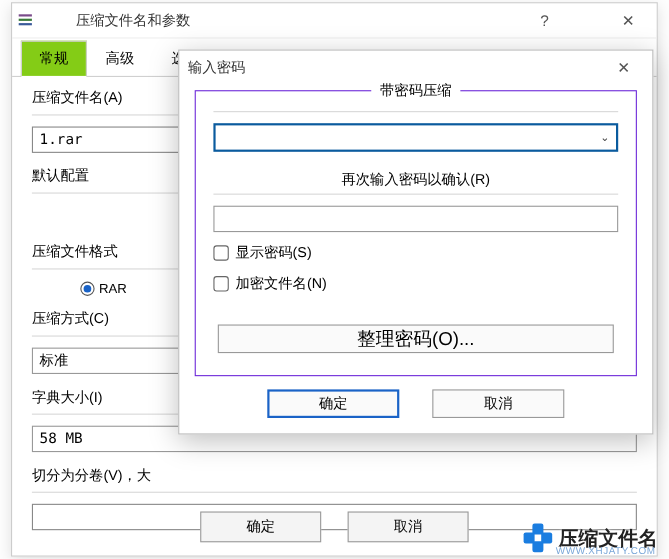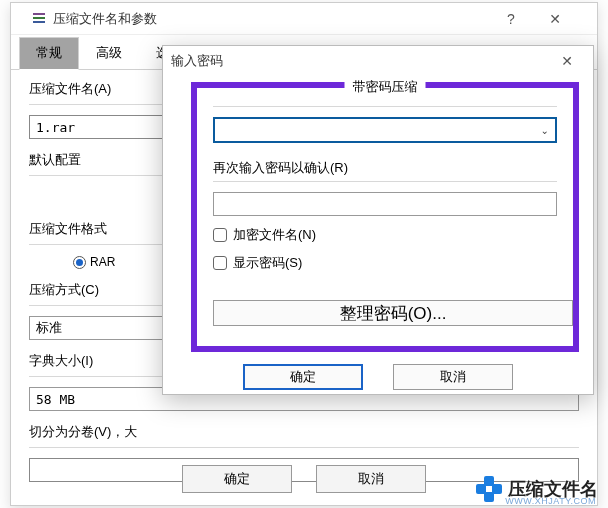--- a/index.html
+++ b/index.html
@@ -10,21 +10,21 @@
   background: #fdfdfd; position: relative; overflow: hidden;
 }
 .main-dialog {
   position: absolute; left: 10px; top: 2px;
   width: 588px; height: 504px;
   background: #fff; border: 1px solid #ccc;
   box-shadow: 0 4px 12px rgba(0,0,0,.12);
 }
 .titlebar {
   height: 32px; display: flex; align-items: center;
-  padding: 0 20px; border-bottom: 1px solid #eee;
+  padding: 0 4px; border-bottom: 1px solid #eee; gap: 32px;
 }
 .title-icon {
   width: 16px; height: 16px; margin-right: 6px;
   display: flex; flex-direction: column; gap: 2px; padding: 2px;
   background: #fff;
 }
 .title-icon .bar { height: 2px; background: #7a4a8a; }
 .title-icon .bar.b1 { background: #3a7a3a; }
 .title-icon .bar.b2 { background: #3a5a9a; }
 .titlebar .title { flex: 1; font-size: 13px; color: #333; }
@@ -36,21 +36,21 @@
 .tabs {
   display: flex; border-bottom: 1px solid #d0d0d0;
   padding: 0 8px; margin-top: 2px;
 }
 .tab {
   padding: 6px 16px; border: 1px solid transparent;
   font-size: 13px;
 }
 .tab.active {
   border: 1px solid #d0d0d0; border-bottom: 1px solid #fff;
-  background: #a3a3a3; margin-bottom: -1px;
+  background: #84cc16; margin-bottom: -1px;
 }
 .main-body { padding: 10px 18px; }
 .lbl { font-size: 13px; margin-bottom: 4px; display: block; }
 .hr { border: none; border-top: 1px solid #d8d8d8; margin: 6px 0 10px 0; }
 .text-input {
   width: 100%; height: 24px; border: 1px solid #888;
   padding: 2px 6px; font-size: 13px; font-family: monospace;
 }
 .profile-row { display: flex; justify-content: flex-end; margin-top: 4px; }
 .btn {
@@ -88,22 +88,22 @@
 }
 .modal .m-titlebar {
   height: 30px; display: flex; align-items: center; padding: 0 8px;
 }
 .modal .m-title { flex: 1; font-size: 13px; color: #333; }
 .modal .close {
   width: 36px; height: 26px; display: flex;
   align-items: center; justify-content: center; font-size: 14px; color: #555;
 }
 .modal .fieldset {
-  border: 6px solid #6d28d9; margin: 6px 14px 10px 28px;
-  padding: 14px 16px 20px 16px; position: relative;
+  border: 1px solid #6d28d9; margin: 6px 14px 10px 14px;
+  padding: 14px 16px 20px 16px; position: relative; text-align: center;
 }
 .modal .legend {
   position: absolute; top: -10px; left: 50%; transform: translateX(-50%);
   background: #fff; padding: 0 8px; font-size: 13px;
 }
 .modal .m-lbl { font-size: 13px; margin-top: 10px; }
 .modal .hr2 { border: none; border-top: 1px solid #d8d8d8; margin: 4px 0 10px 0; }
 .combo {
   height: 26px; border: 2px solid #0a5b9e; background: #fff;
   display: flex; align-items: center; padding: 0 6px; margin-top: 4px;
@@ -236,25 +236,25 @@
       <span></span>
       <span class="chev">⌄</span>
     </div>
 
     <div class="m-lbl" style="margin-top:16px">再次输入密码以确认(R)</div>
     <hr class="hr2">
     <div class="pwd2"></div>
 
     <div class="chk">
       <span class="box"></span>
-      <span>加密文件名(N)</span>
+      <span>显示密码(S)</span>
     </div>
     <div class="chk">
       <span class="box"></span>
-      <span>显示密码(S)</span>
+      <span>加密文件名(N)</span>
     </div>
 
     <div class="org-btn">整理密码(O)...</div>
   </div>
 
   <div class="modal-btn-row">
     <div class="act-btn primary">确定</div>
     <div class="act-btn">取消</div>
   </div>
 </div>

